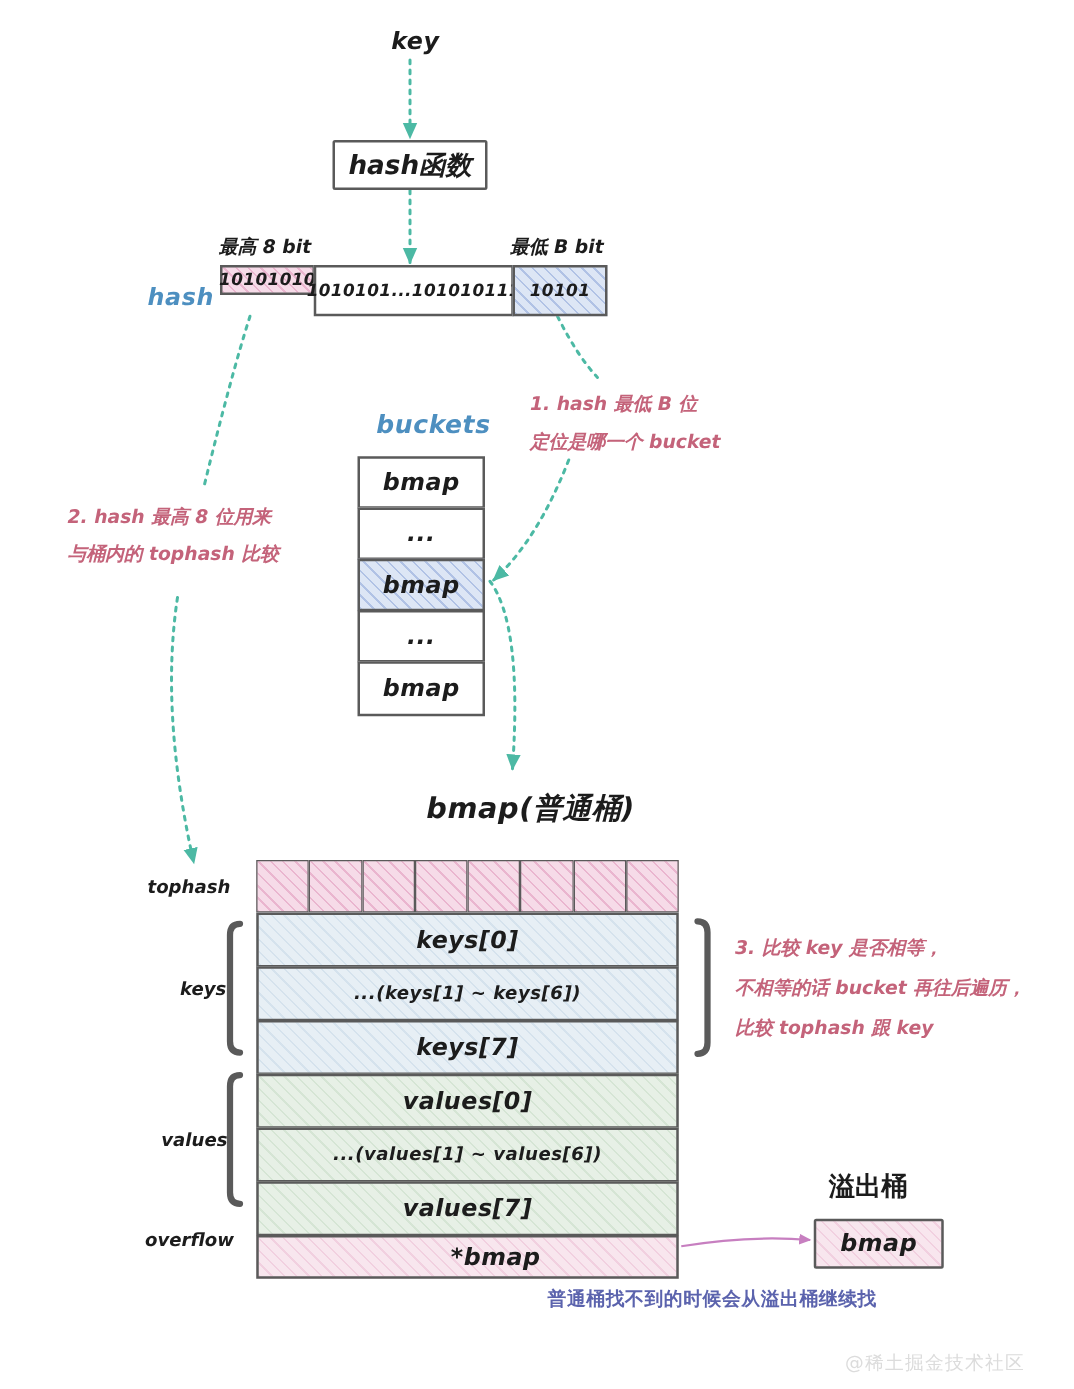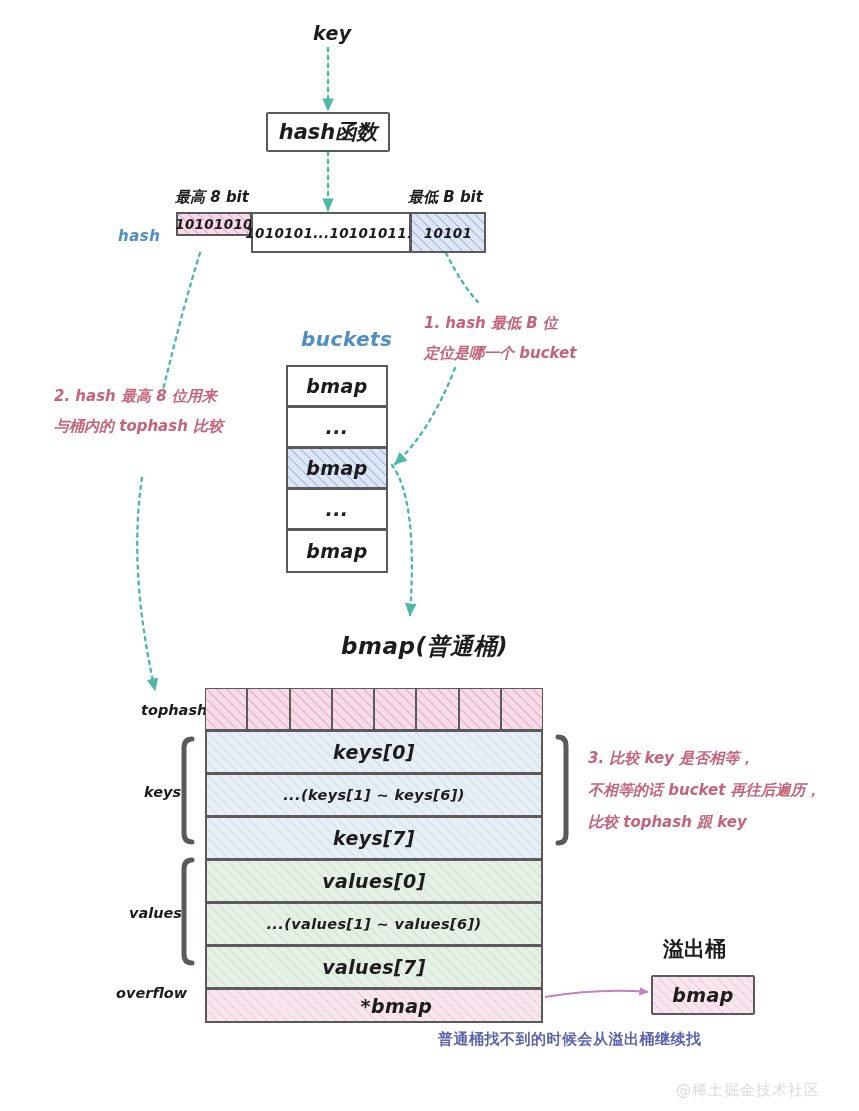--- a/index.html
+++ b/index.html
@@ -54,21 +54,21 @@
     font-weight: bold;
     color: #1c1c1c;
   }
   .bitlabel {
     font-size: 15px;
     font-weight: bold;
     font-style: italic;
     color: #1c1c1c;
   }
   .hash-word {
-    font-size: 15px;
+    font-size: 19px;
     font-style: italic;
     font-weight: bold;
     color: #4d8fc0;
     letter-spacing: 0.5px;
   }
   .buckets-word {
     font-size: 20px;
     font-style: italic;
     font-weight: bold;
     color: #4d8fc0;
@@ -240,21 +240,21 @@
     <div class="hash-seg" style="left:251px; top:212px; width:160px; height:41px; background:#fff;">
       <span class="bits">1010101...101010111</span>
     </div>
     <div class="hash-seg fill-blue hatch-blue" style="left:410px; top:212px; width:76px; height:41px;">
       <span class="bits">10101</span>
     </div>
   </div>
 
   <div class="annot" style="left:424px; top:308px; text-align:left;">1. hash 最低 B 位
 定位是哪一个 bucket</div>
-  <div class="annot" style="left:54px; top:381px; text-align:left;">2. hash 最高 8 位用来
+  <div class="annot" style="left:54px; top:398px; text-align:left;">2. hash 最高 8 位用来
 与桶内的 tophash 比较</div>
 
   <div class="txt buckets-word" style="left:301px; top:327px;">buckets</div>
 
   <div class="bucket-cell" style="left:286px; top:365px; width:102px; height:42px; background:#fff;">
     <span class="rowtxt">bmap</span>
   </div>
   <div class="bucket-cell" style="left:286px; top:406px; width:102px; height:42px; background:#fff;">
     <span class="rowtxt">...</span>
   </div>
@@ -263,21 +263,21 @@
   </div>
   <div class="bucket-cell" style="left:286px; top:488px; width:102px; height:42px; background:#fff;">
     <span class="rowtxt">...</span>
   </div>
   <div class="bucket-cell" style="left:286px; top:529px; width:102px; height:44px; background:#fff;">
     <span class="rowtxt">bmap</span>
   </div>
 
   <div class="txt bmap-title" style="left:341px; top:631px;">bmap(普通桶)</div>
 
-  <div class="txt side-label" style="left:141px; top:702px;">tophash</div>
+  <div class="txt side-label" style="left:118px; top:702px;">tophash</div>
   <div class="txt side-label" style="left:144px; top:784px;">keys</div>
   <div class="txt side-label" style="left:129px; top:905px;">values</div>
   <div class="txt side-label" style="left:116px; top:985px;">overflow</div>
 
   <div id="tophash-strip" style="position:absolute; left:205px; top:688px; width:338px; height:42px;">
       <div class="th-cell fill-pink hatch-pink" style="left: 0px; top: 0px; width: 42.25px; height: 42px;"></div>
       <div class="th-cell fill-pink hatch-pink" style="left: 42.25px; top: 0px; width: 42.25px; height: 42px;"></div>
       <div class="th-cell fill-pink hatch-pink" style="left: 84.5px; top: 0px; width: 42.25px; height: 42px;"></div>
       <div class="th-cell fill-pink hatch-pink" style="left: 126.75px; top: 0px; width: 42.25px; height: 42px;"></div>
       <div class="th-cell fill-pink hatch-pink" style="left: 169px; top: 0px; width: 42.25px; height: 42px;"></div>

